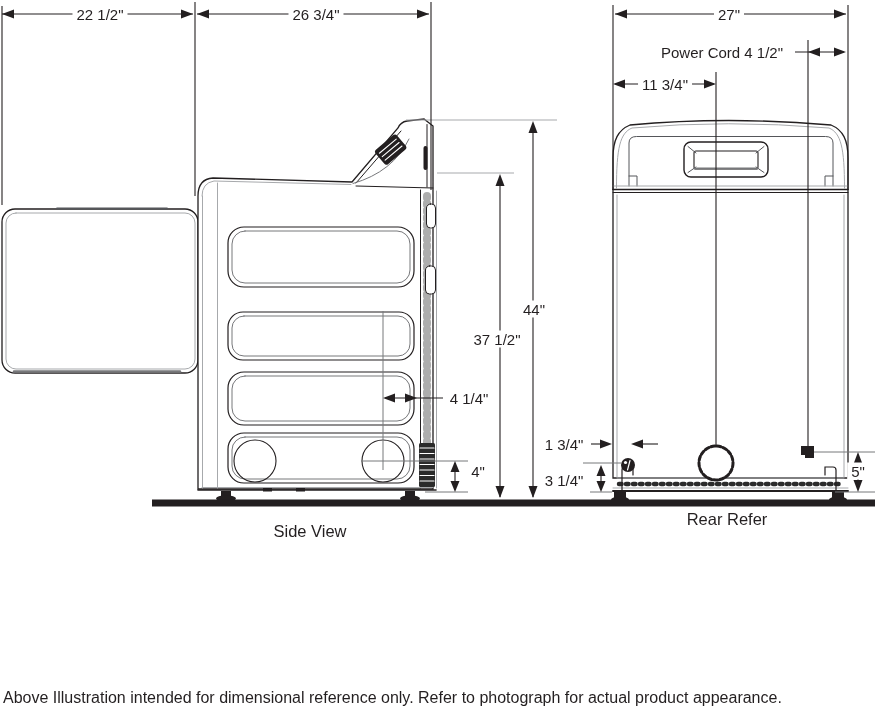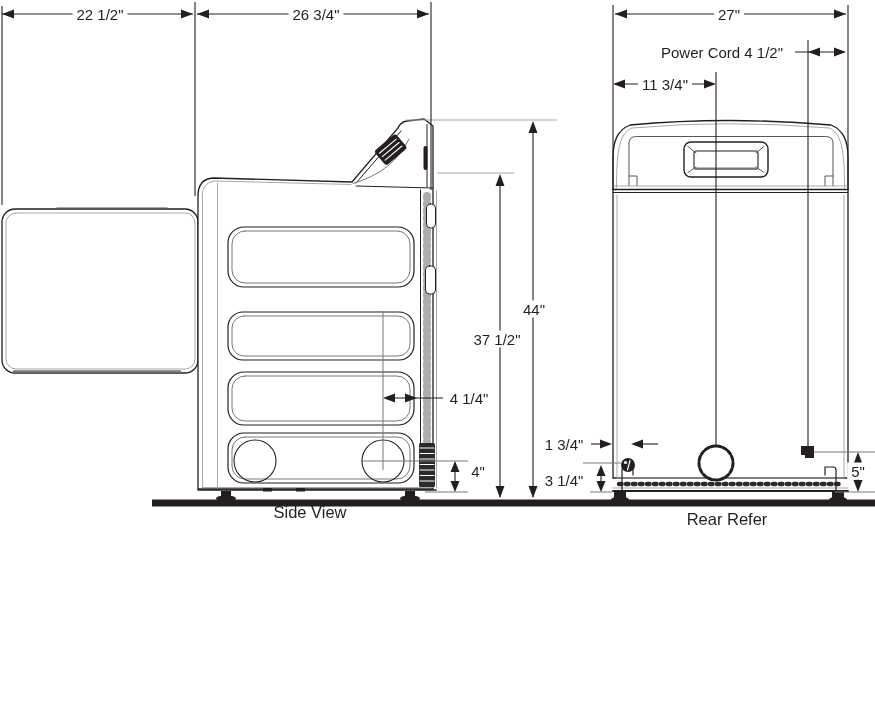--- a/index.html
+++ b/index.html
@@ -215,17 +215,18 @@
 <div class="dim" style="left:722px;top:52px">Power Cord 4 1/2"</div>
 <div class="dim" style="left:665px;top:84px">11 3/4"</div>
 <div class="dim" style="left:534px;top:309px">44"</div>
 <div class="dim" style="left:497px;top:339px">37 1/2"</div>
 <div class="dim" style="left:469px;top:398px">4 1/4"</div>
 <div class="dim" style="left:478px;top:471px">4"</div>
 <div class="dim" style="left:564px;top:444px">1 3/4"</div>
 <div class="dim" style="left:564px;top:480px">3 1/4"</div>
 <div class="dim" style="left:858px;top:471px">5"</div>
 
-<div class="view-label" style="left:310px;top:512px">Side View</div>
+<div class="view-label" style="left:310px;top:531px">Side View</div>
 <div class="view-label" style="left:727px;top:519px">Rear Refer</div>
 
+<div class="caption">Above Illustration intended for dimensional reference only. Refer to photograph for actual product appearance.</div>
 
 </div>
 
 </body></html>

